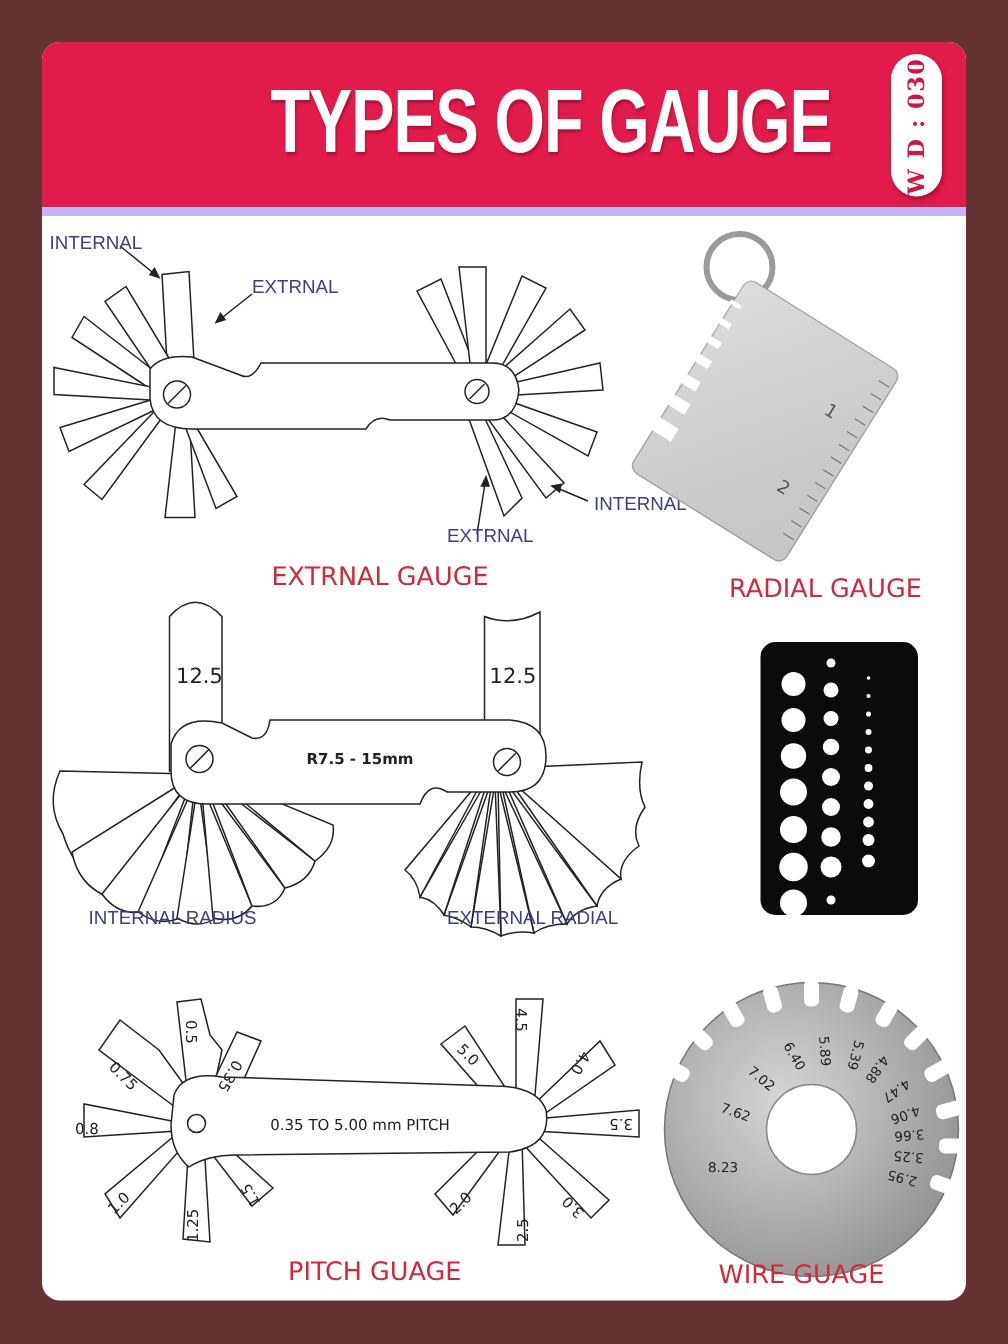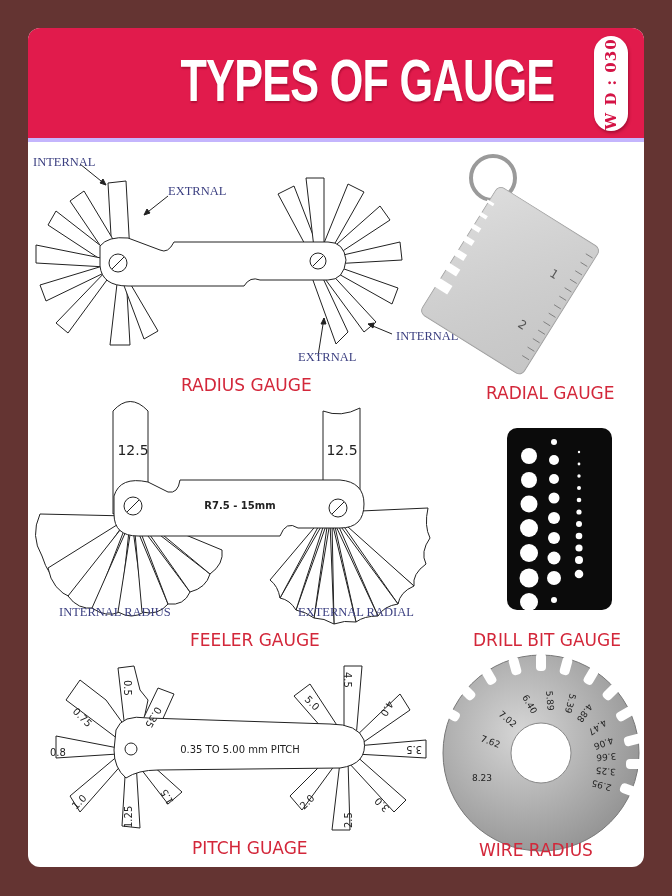--- a/index.html
+++ b/index.html
@@ -1,23 +1,23 @@
 <!DOCTYPE html>
 <html><head>
 <meta charset="utf-8">
 <style>
   html,body{margin:0;padding:0;}
   body{width:672px;height:896px;background:#643432;position:relative;overflow:hidden;font-family:"Liberation Sans",sans-serif;}
   .card{position:absolute;left:28px;top:28px;width:616px;height:839px;background:#ffffff;border-radius:12px;overflow:hidden;}
-  .header{position:absolute;left:0;top:0;width:616px;height:110px;background:#e11b4c;border-bottom:4px solid #c4b5fd;}
+  .header{position:absolute;left:0;top:0;width:616px;height:110px;background:#e11b4c;border-bottom:6px solid #c4b5fd;}
   .title{position:absolute;left:95px;top:18px;width:410px;height:70px;color:#fff;font-family:"Liberation Sans",sans-serif;font-weight:bold;font-size:60px;line-height:70px;letter-spacing:-1px;text-align:center;transform:scaleX(0.72);transform-origin:center;text-shadow:1px 2px 2px rgba(120,0,30,.45);white-space:nowrap;}
   .badge{position:absolute;left:566px;top:8px;width:34px;height:95px;background:#fff;border-radius:17px;box-shadow:1px 2px 3px rgba(110,0,30,.5);}
   .badge span{position:absolute;left:50%;top:50%;transform:translate(-50%,-50%) rotate(-90deg);color:#d41345;font-family:"DejaVu Serif",serif;font-weight:bold;font-size:15px;white-space:nowrap;letter-spacing:1px;}
   .lbl{position:absolute;color:#d3273a;font-size:17px;white-space:nowrap;font-family:"DejaVu Sans",sans-serif;}
-  .ann{position:absolute;color:#3b3f80;font-size:12.5px;white-space:nowrap;font-family:Liberation Serif, serif;}
+  .ann{position:absolute;color:#3b3f80;font-size:12.5px;white-space:nowrap;font-family:Liberation Sans, sans-serif;}
   svg{position:absolute;overflow:visible;}
 </style>
 </head>
 <body>
 
 <div class="card">
   <div class="header">
     <div class="title">TYPES OF GAUGE</div>
     <div class="badge">
         <span>W D : 030</span>
@@ -63,21 +63,21 @@
       <line x1="364" y1="196" x2="340" y2="186"></line>
         <polygon points="340,186 346,185 345,190"></polygon>
       <line x1="290" y1="218" x2="296" y2="180"></line>
         <polygon points="296,180 298,186 293,186"></polygon>
     </g>
   </svg>
   <div class="ann" style="left:5px;top:127px">INTERNAL</div>
   <div class="ann" style="left:140px;top:156px">EXTRNAL</div>
   <div class="ann" style="left:368px;top:301px">INTERNAL</div>
   <div class="ann" style="left:270px;top:322px">EXTRNAL</div>
-  <div class="lbl" style="left:153px;top:347px">RADIUS GAUGE</div>
+  <div class="lbl" style="left:153px;top:347px">EXTRNAL GAUGE</div>
 
   <svg style="left:370px;top:120px" width="240" height="230" viewBox="0 0 240 230">
     <circle cx="95" cy="30" r="22" fill="none" stroke="#9a9a9a" stroke-width="4"></circle>
     <g transform="rotate(32 120 120)">
       <rect x="60" y="60" width="120" height="150" rx="6" fill="#cfcfcf" stroke="#999"></rect>
       <rect x="60" y="60" width="120" height="150" rx="6" fill="url(#pg)"></rect>
       <g stroke="#777" stroke-width="0.8">
         <line x1="170" y1="72" x2="178" y2="72"></line>
           <line x1="170" y1="82" x2="178" y2="82"></line>
           <line x1="170" y1="92" x2="178" y2="92"></line>
@@ -144,21 +144,20 @@
         <line x1="99" y1="116" x2="111" y2="104"></line>
       <circle cx="310" cy="112" r="9"></circle>
         <line x1="304" y1="118" x2="316" y2="106"></line>
     </g>
     <text x="105" y="59" font-size="14" fill="#222" font-family="DejaVu Sans, sans-serif" text-anchor="middle">12.5</text>
     <text x="314" y="59" font-size="14" fill="#222" font-family="DejaVu Sans, sans-serif" text-anchor="middle">12.5</text>
     <text x="212" y="113" font-size="10" font-weight="bold" fill="#222" font-family="DejaVu Sans, sans-serif" text-anchor="middle">R7.5 - 15mm</text>
   </svg>
   <div class="ann" style="left:31px;top:577px">INTERNAL RADIUS</div>
   <div class="ann" style="left:270px;top:577px">EXTERNAL RADIAL</div>
-  <div class="lbl" style="left:162px;top:602px">FEELER GAUGE</div>
 
   <svg style="left:479px;top:400px" width="110" height="185" viewBox="0 0 110 185">
     <rect x="0" y="0" width="105" height="182" rx="10" fill="#0b0b0b"></rect>
     <g fill="#fff">
       <circle cx="22" cy="28" r="8"></circle>
         <circle cx="22" cy="52" r="8"></circle>
         <circle cx="22" cy="76" r="8.5"></circle>
         <circle cx="22" cy="100" r="9"></circle>
         <circle cx="22" cy="125" r="9"></circle>
         <circle cx="22" cy="150" r="9.5"></circle>
@@ -178,21 +177,20 @@
         <circle cx="72" cy="60" r="2"></circle>
         <circle cx="72" cy="72" r="2.3"></circle>
         <circle cx="72" cy="84" r="2.6"></circle>
         <circle cx="72" cy="96" r="3"></circle>
         <circle cx="72" cy="108" r="3.3"></circle>
         <circle cx="72" cy="120" r="3.6"></circle>
         <circle cx="72" cy="132" r="4"></circle>
         <circle cx="72" cy="146" r="4.3"></circle>
     </g>
   </svg>
-  <div class="lbl" style="left:445px;top:602px">DRILL BIT GAUGE</div>
 
   <svg style="left:0;top:632px" width="420" height="180" viewBox="0 0 420 180">
     <g fill="#fff" stroke="#222" stroke-width="1">
       <g transform="translate(100,90)">
         <path d="M-6,-8 L-62,-50 L-48,-70 L-22,-50 L4,-14 Z"></path>
         <path d="M-2,-12 L-10,-82 L6,-84 L12,-60 L20,-50 L12,-12 Z"></path>
         <path d="M6,-12 L30,-62 L46,-56 L28,-16 Z"></path>
         <path d="M-10,-2 L-72,-14 L-72,8 L-10,4 Z"></path>
         <path d="M-8,4 L-58,46 L-48,62 L-4,12 Z"></path>
         <path d="M-2,10 L-6,76 L12,78 L8,12 Z"></path>
@@ -261,14 +259,14 @@
       <text x="110" y="38" transform="rotate(85 110 38)">5.89</text>
       <text x="134" y="40" transform="rotate(105 134 40)">5.39</text>
       <text x="152" y="50" transform="rotate(125 152 50)">4.88</text>
       <text x="168" y="66" transform="rotate(145 168 66)">4.47</text>
       <text x="176" y="84" transform="rotate(160 176 84)">4.06</text>
       <text x="180" y="100" transform="rotate(175 180 100)">3.66</text>
       <text x="180" y="116" transform="rotate(185 180 116)">3.25</text>
       <text x="176" y="132" transform="rotate(195 176 132)">2.95</text>
     </g>
   </svg>
-  <div class="lbl" style="left:451px;top:812px">WIRE RADIUS</div>
+  <div class="lbl" style="left:451px;top:812px">WIRE GUAGE</div>
 </div>
 
 </body></html>

